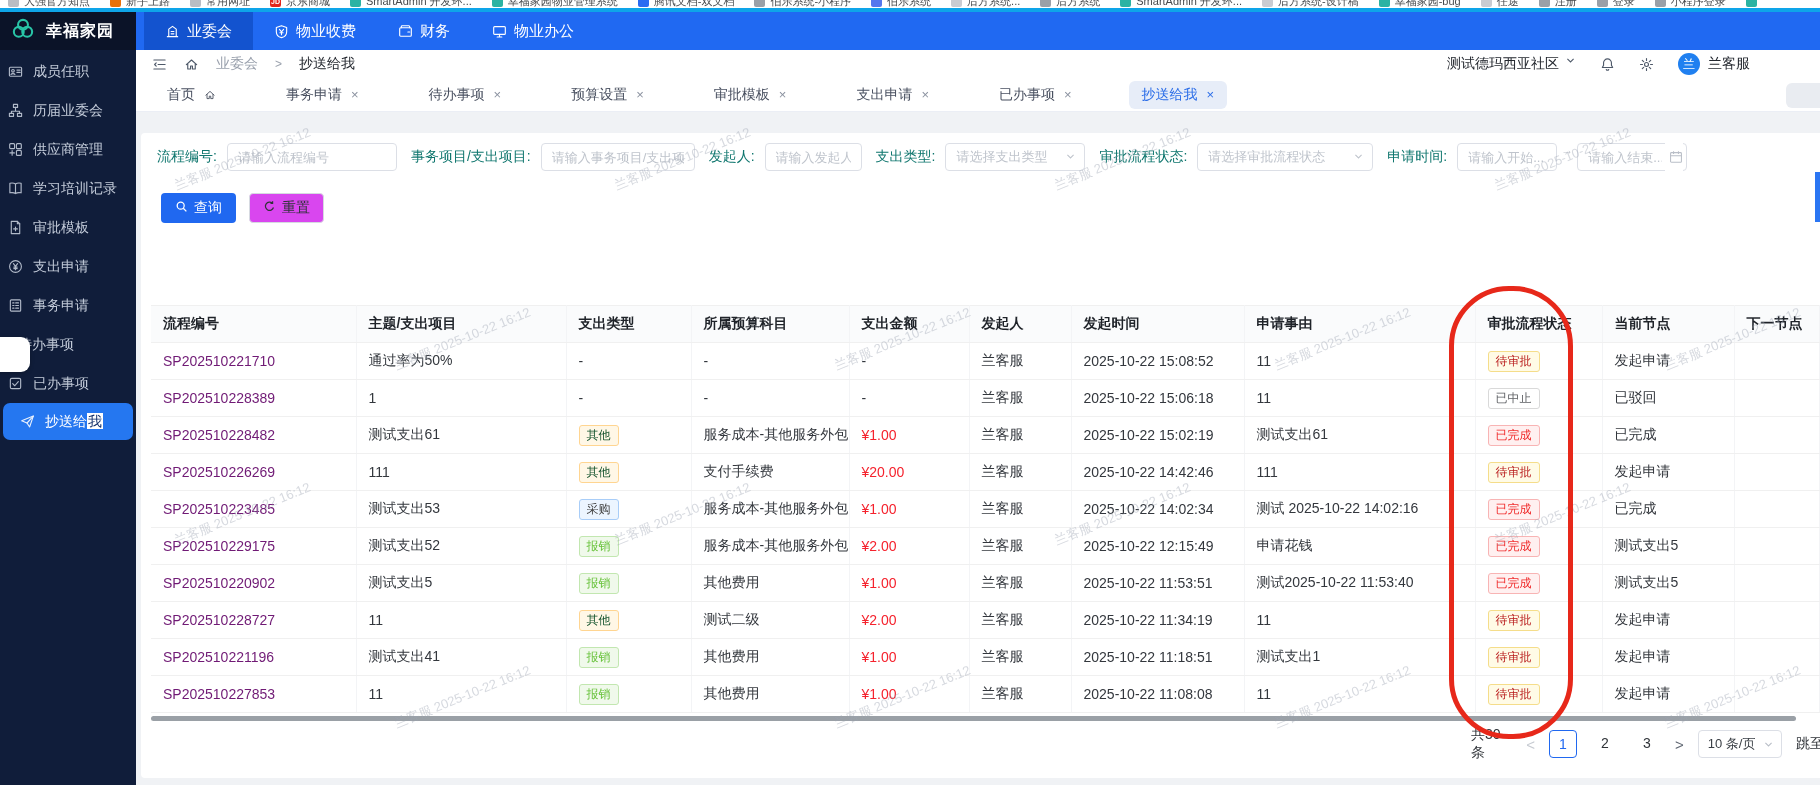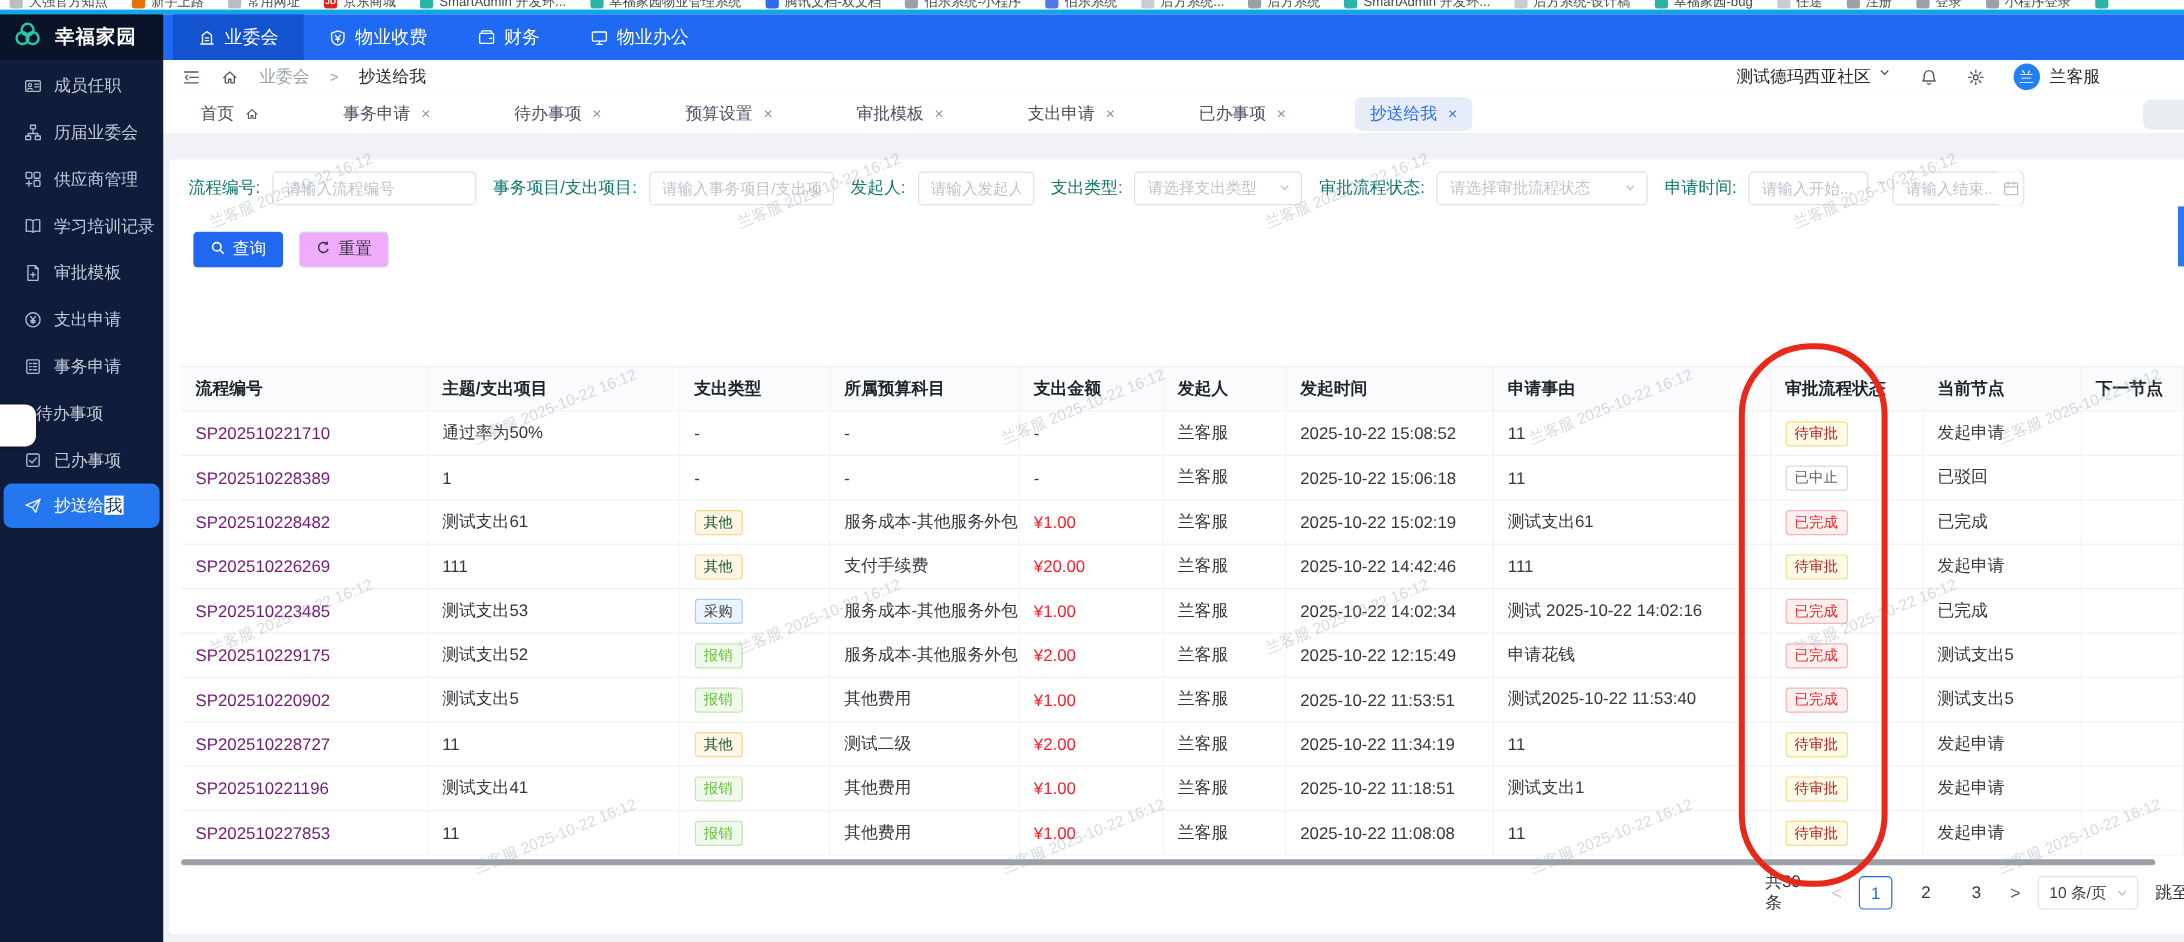--- a/index.html
+++ b/index.html
@@ -17,21 +17,21 @@
   .brand{width:136px;background:#0b1328;display:flex;align-items:center;gap:9px;padding-left:9px;flex:0 0 auto}
   .brand-name{color:#fff;font-size:16px;font-weight:bold;letter-spacing:1px}
   .nav-items{display:flex;align-items:stretch;margin-left:8px}
   .nav-item{display:flex;align-items:center;gap:7px;padding:0 21px;color:#fff;font-size:15px;cursor:pointer}
   .nav-item.active{background:#1353cf}
   .nav-ico{display:flex;align-items:center}
 
   
   .sidebar{position:absolute;left:0;top:50px;width:136px;bottom:0;background:#101d3a;z-index:4}
   .side-list{padding-top:2px}
-  .side-item{height:39px;display:flex;align-items:center;gap:10px;padding-left:20px;color:#c3cbd9;font-size:14px;cursor:pointer}
+  .side-item{height:39px;display:flex;align-items:center;gap:10px;padding-left:8px;color:#c3cbd9;font-size:14px;cursor:pointer}
   .side-item.active{background:#2577f0;border-radius:7px;margin:0 3px;padding-left:17px;color:#fff;height:37px}
   .side-ico{display:flex;align-items:center;opacity:.9}
   .side-item .sel{background:#fff;color:#13306b;padding:0 1px}
   .side-pop{position:absolute;left:-14px;top:287px;width:44px;height:35px;background:#fff;border-radius:9px;box-shadow:0 1px 4px rgba(0,0,0,.25);z-index:8}
 
   
   .main{position:absolute;left:136px;top:50px;right:0;bottom:0}
   .crumb-row{height:28px;background:#fff;display:flex;align-items:center;padding-left:16px;gap:17px;color:#5f6672}
   .crumb-sep{color:#9aa1ad;font-size:12px}
   .crumb-dim{color:#9aa1ad;font-size:14px;cursor:pointer}
@@ -59,21 +59,21 @@
   .f-label{font-size:14px;color:#0f766e;margin-left:4px}
   .inp{height:28px;border:1px solid #dcdfe6;border-radius:4px;padding:0 10px;font-size:13px;color:#333;outline:none;font-family:inherit;background:#fff}
   .inp::placeholder{color:#bfc4cc}
   .sel-box{height:28px;border:1px solid #dcdfe6;border-radius:4px;display:flex;align-items:center;justify-content:space-between;padding:0 8px 0 10px;font-size:13px;color:#bfc4cc;background:#fff;cursor:pointer}
   .range-wrap{display:flex;gap:4px}
   .range-arrow{color:#c0c4cc;font-size:12px}
   .cal{color:#b9bec7;display:flex;align-items:center;margin-left:-26px;background:#fff;padding-left:4px}
   .btns{position:absolute;left:20px;top:60px;display:flex;gap:13px}
   .btn{height:30px;padding:0 13px;border-radius:4px;font-size:14px;display:flex;align-items:center;gap:6px;cursor:pointer;border:1px solid transparent}
   .btn-primary{background:#2068f0;color:#fff}
-  .btn-plain{background:#f0abfc;color:#2f3338;border-color:#d6dae1}
+  .btn-plain{background:#d946ef;color:#2f3338;border-color:#d6dae1}
 
   
   .table-wrap{position:absolute;left:10px;top:172px;width:1730px;overflow:hidden}
   table{border-collapse:collapse;table-layout:fixed;width:1788px}
   th,td{height:37px;padding:0 12px;text-align:left;font-size:14px;border-bottom:1px solid #f0f0f0;border-right:1px solid #f3f4f6;white-space:nowrap;overflow:hidden}
   th{background:#fafbfc;color:#1f2329;font-weight:bold;border-top:1px solid #f0f0f0}
   td{color:#33373d}
   .link{color:#701a75;cursor:pointer}
   .amt-red{color:#f5222d}
   .tag{display:inline-block;height:21px;line-height:19px;padding:0 7px;border-radius:3px;font-size:12px;border:1px solid}

